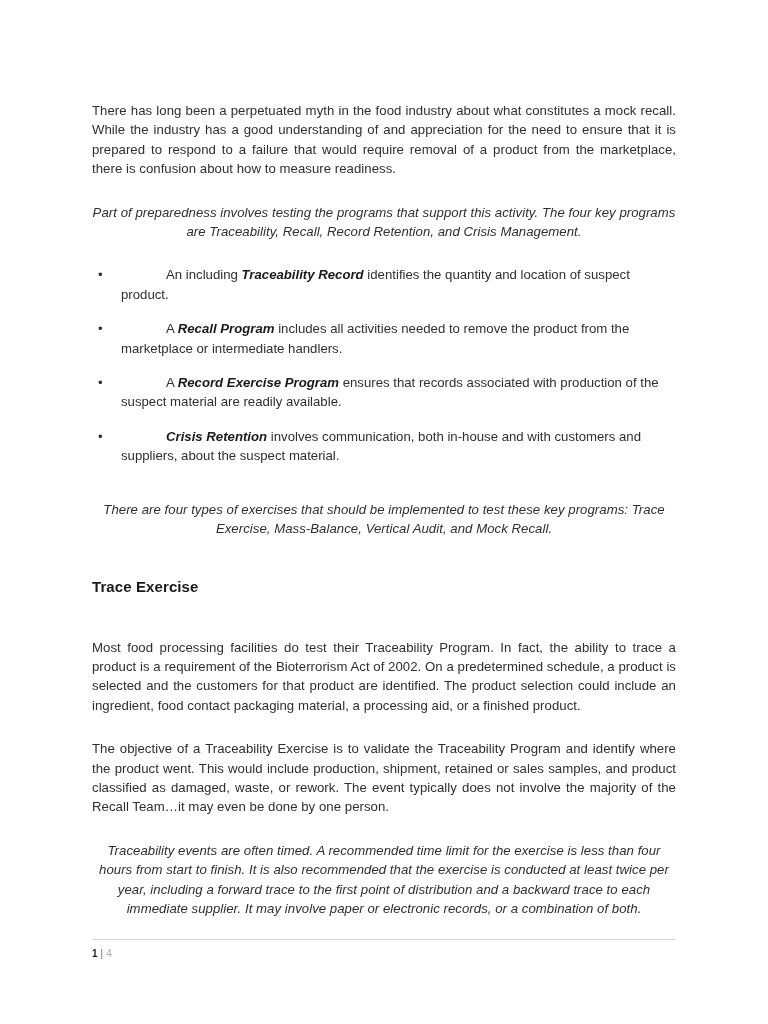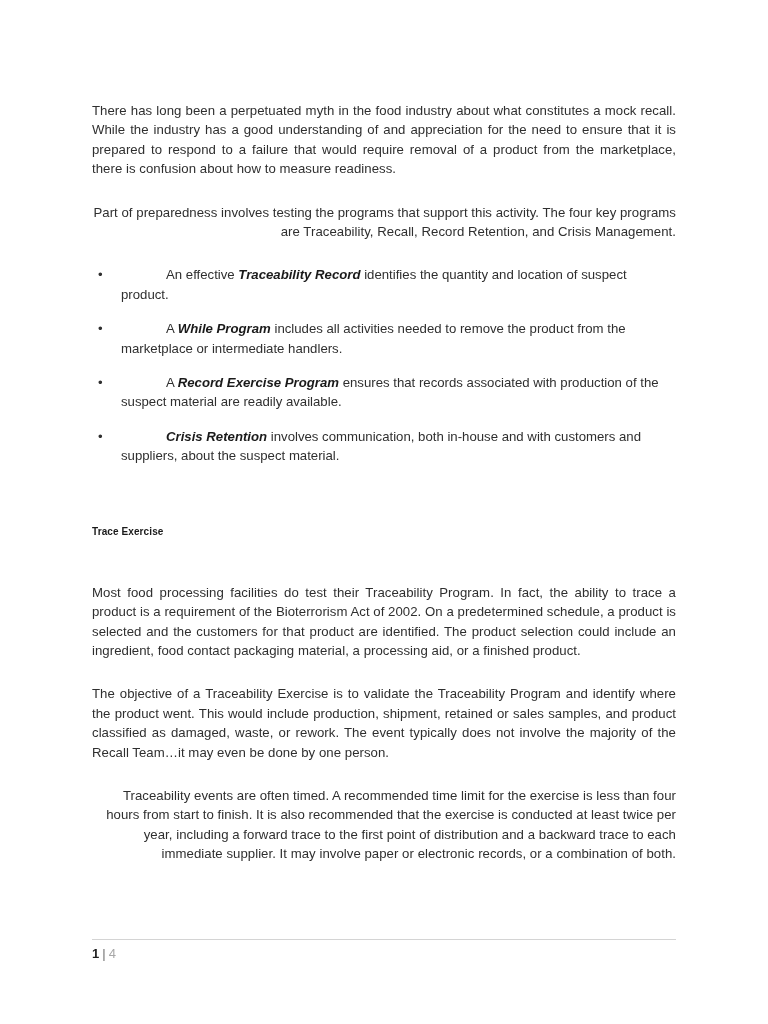--- a/index.html
+++ b/index.html
@@ -35,21 +35,22 @@
     font-size: 13.2px;
     line-height: 19.4px;
     color: #2f2f2f;
     letter-spacing: 0.04px;
   }
   p.justify {
     text-align: justify;
     text-align-last: left;
   }
   p.left {
-    text-align: right;
+    text-align: center;
+    font-style: italic;
   }
 
   .gap-small { height: 8px; }
   .gap-mid   { height: 22px; }
   .gap-large { height: 34px; }
 
   ul.bullets {
     list-style: none;
     margin: 0;
     padding: 0;
@@ -70,41 +71,41 @@
     top: 0;
     font-size: 13.2px;
     line-height: 19.4px;
     color: #2f2f2f;
   }
   .tab { display: inline-block; width: 45px; }
   .bi { font-weight: bold; font-style: italic; color: #1a1a1a; }
 
   h2.heading {
     margin: 0;
-    font-size: 10px;
+    font-size: 15px;
     line-height: 19px;
     font-weight: bold;
     color: #1a1a1a;
     letter-spacing: 0.1px;
   }
 
   .footer {
     position: absolute;
     left: 92px;
     top: 939px;
     width: 584px;
   }
   .footer-rule {
     width: 100%;
     height: 1px;
     background: #d4d4d4;
   }
   .footer-text {
     margin-top: 6px;
-    font-size: 13px;
+    font-size: 10px;
     line-height: 15px;
     white-space: pre;
   }
   .pg-current { font-weight: bold; color: #1f1f1f; }
   .pg-sep { color: #6f6f6f; padding: 0 3px; }
   .pg-total { color: #a8a8a8; }
 </style>
 </head>
 <body>
 
@@ -116,38 +117,39 @@
 
     <div class="gap-small"></div>
 
     <p class="para left">Part of preparedness involves testing the programs that support this activity. The four key programs are Traceability, Recall, Record Retention, and Crisis Management.</p>
 
     <div class="gap-small"></div>
 
     <ul class="bullets">
       <li>
         <span class="dot">•</span>
-        <span class="tab"></span><span>An effective </span><span class="bi">Traceability Record</span><span> identifies the quantity and location of suspect product.</span>
+        <span class="tab"></span><span>An including </span><span class="bi">Traceability Record</span><span> identifies the quantity and location of suspect product.</span>
       </li>
       <li>
         <span class="dot">•</span>
-        <span class="tab"></span><span>A </span><span class="bi">While Program</span><span> includes all activities needed to remove the product from the marketplace or intermediate handlers.</span>
+        <span class="tab"></span><span>A </span><span class="bi">Recall Program</span><span> includes all activities needed to remove the product from the marketplace or intermediate handlers.</span>
       </li>
       <li>
         <span class="dot">•</span>
         <span class="tab"></span><span>A </span><span class="bi">Record Exercise Program</span><span> ensures that records associated with production of the suspect material are readily available.</span>
       </li>
       <li>
         <span class="dot">•</span>
         <span class="tab"></span><span></span><span class="bi">Crisis Retention</span><span> involves communication, both in-house and with customers and suppliers, about the suspect material.</span>
       </li>
     </ul>
 
     <div class="gap-large"></div>
 
+    <p class="para left">There are four types of exercises that should be implemented to test these key programs: Trace Exercise, Mass-Balance, Vertical Audit, and Mock Recall.</p>
 
     <div class="gap-mid"></div>
 
     <h2 class="heading">Trace Exercise</h2>
 
     <div class="gap-large"></div>
     <div class="gap-small"></div>
 
     <p class="para justify">Most food processing facilities do test their Traceability Program. In fact, the ability to trace a product is a requirement of the Bioterrorism Act of 2002. On a predetermined schedule, a product is selected and the customers for that product are identified. The product selection could include an ingredient, food contact packaging material, a processing aid, or a finished product.</p>
 

